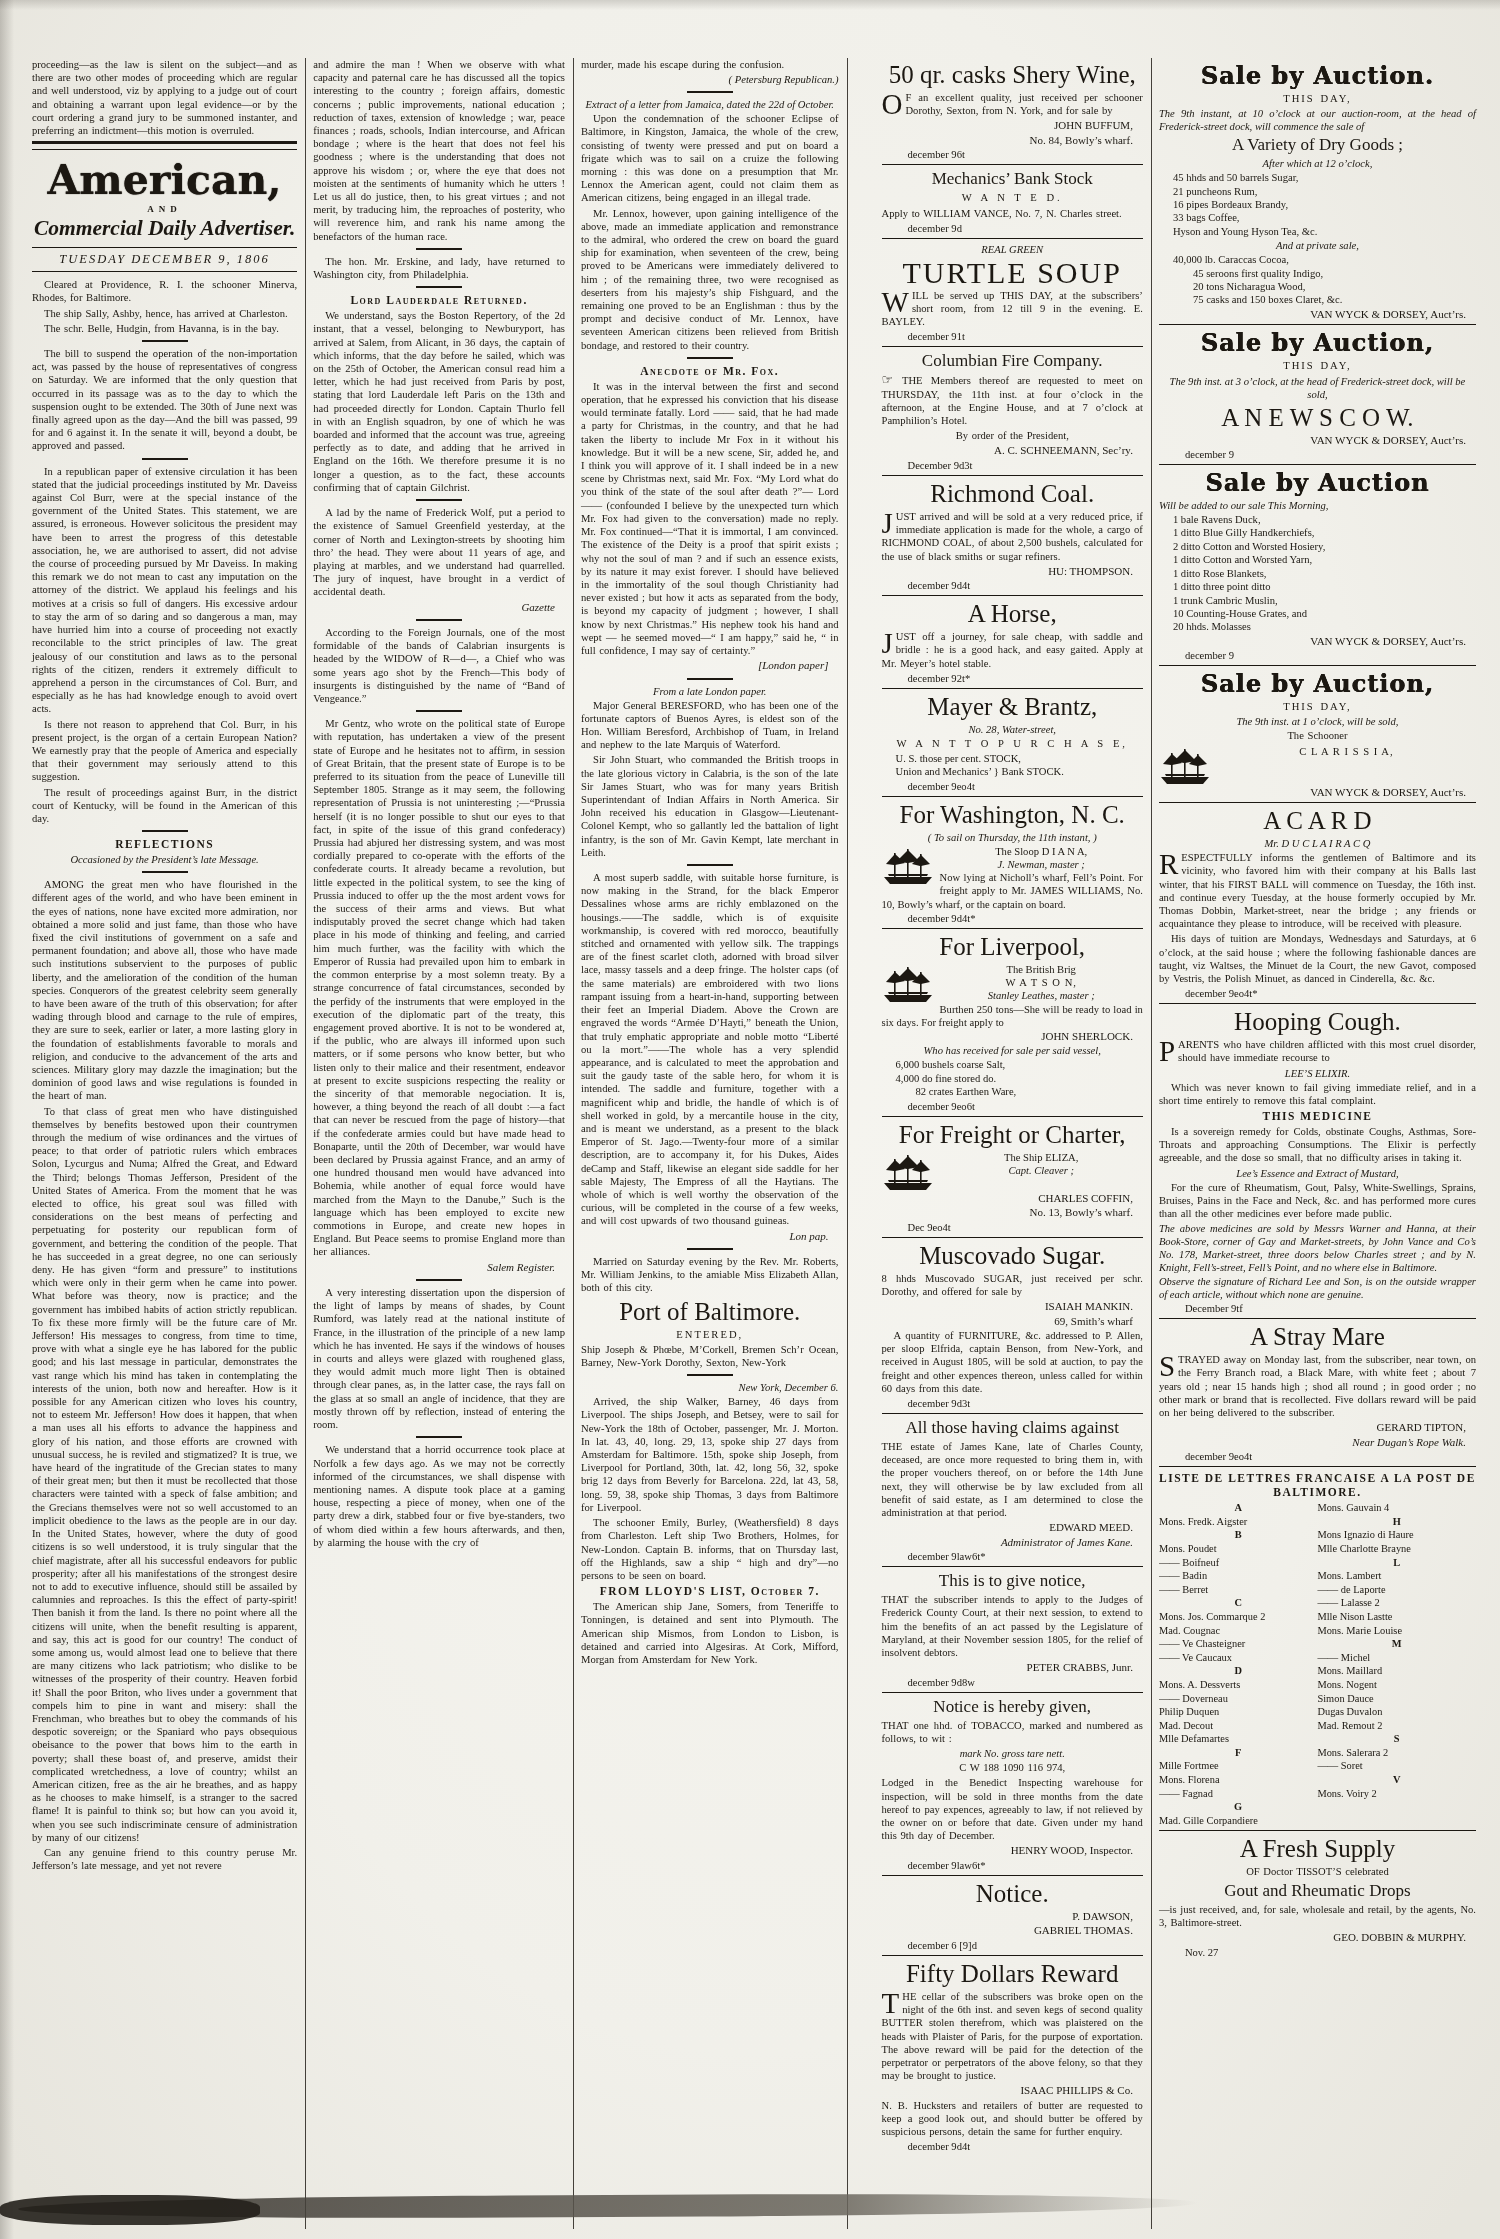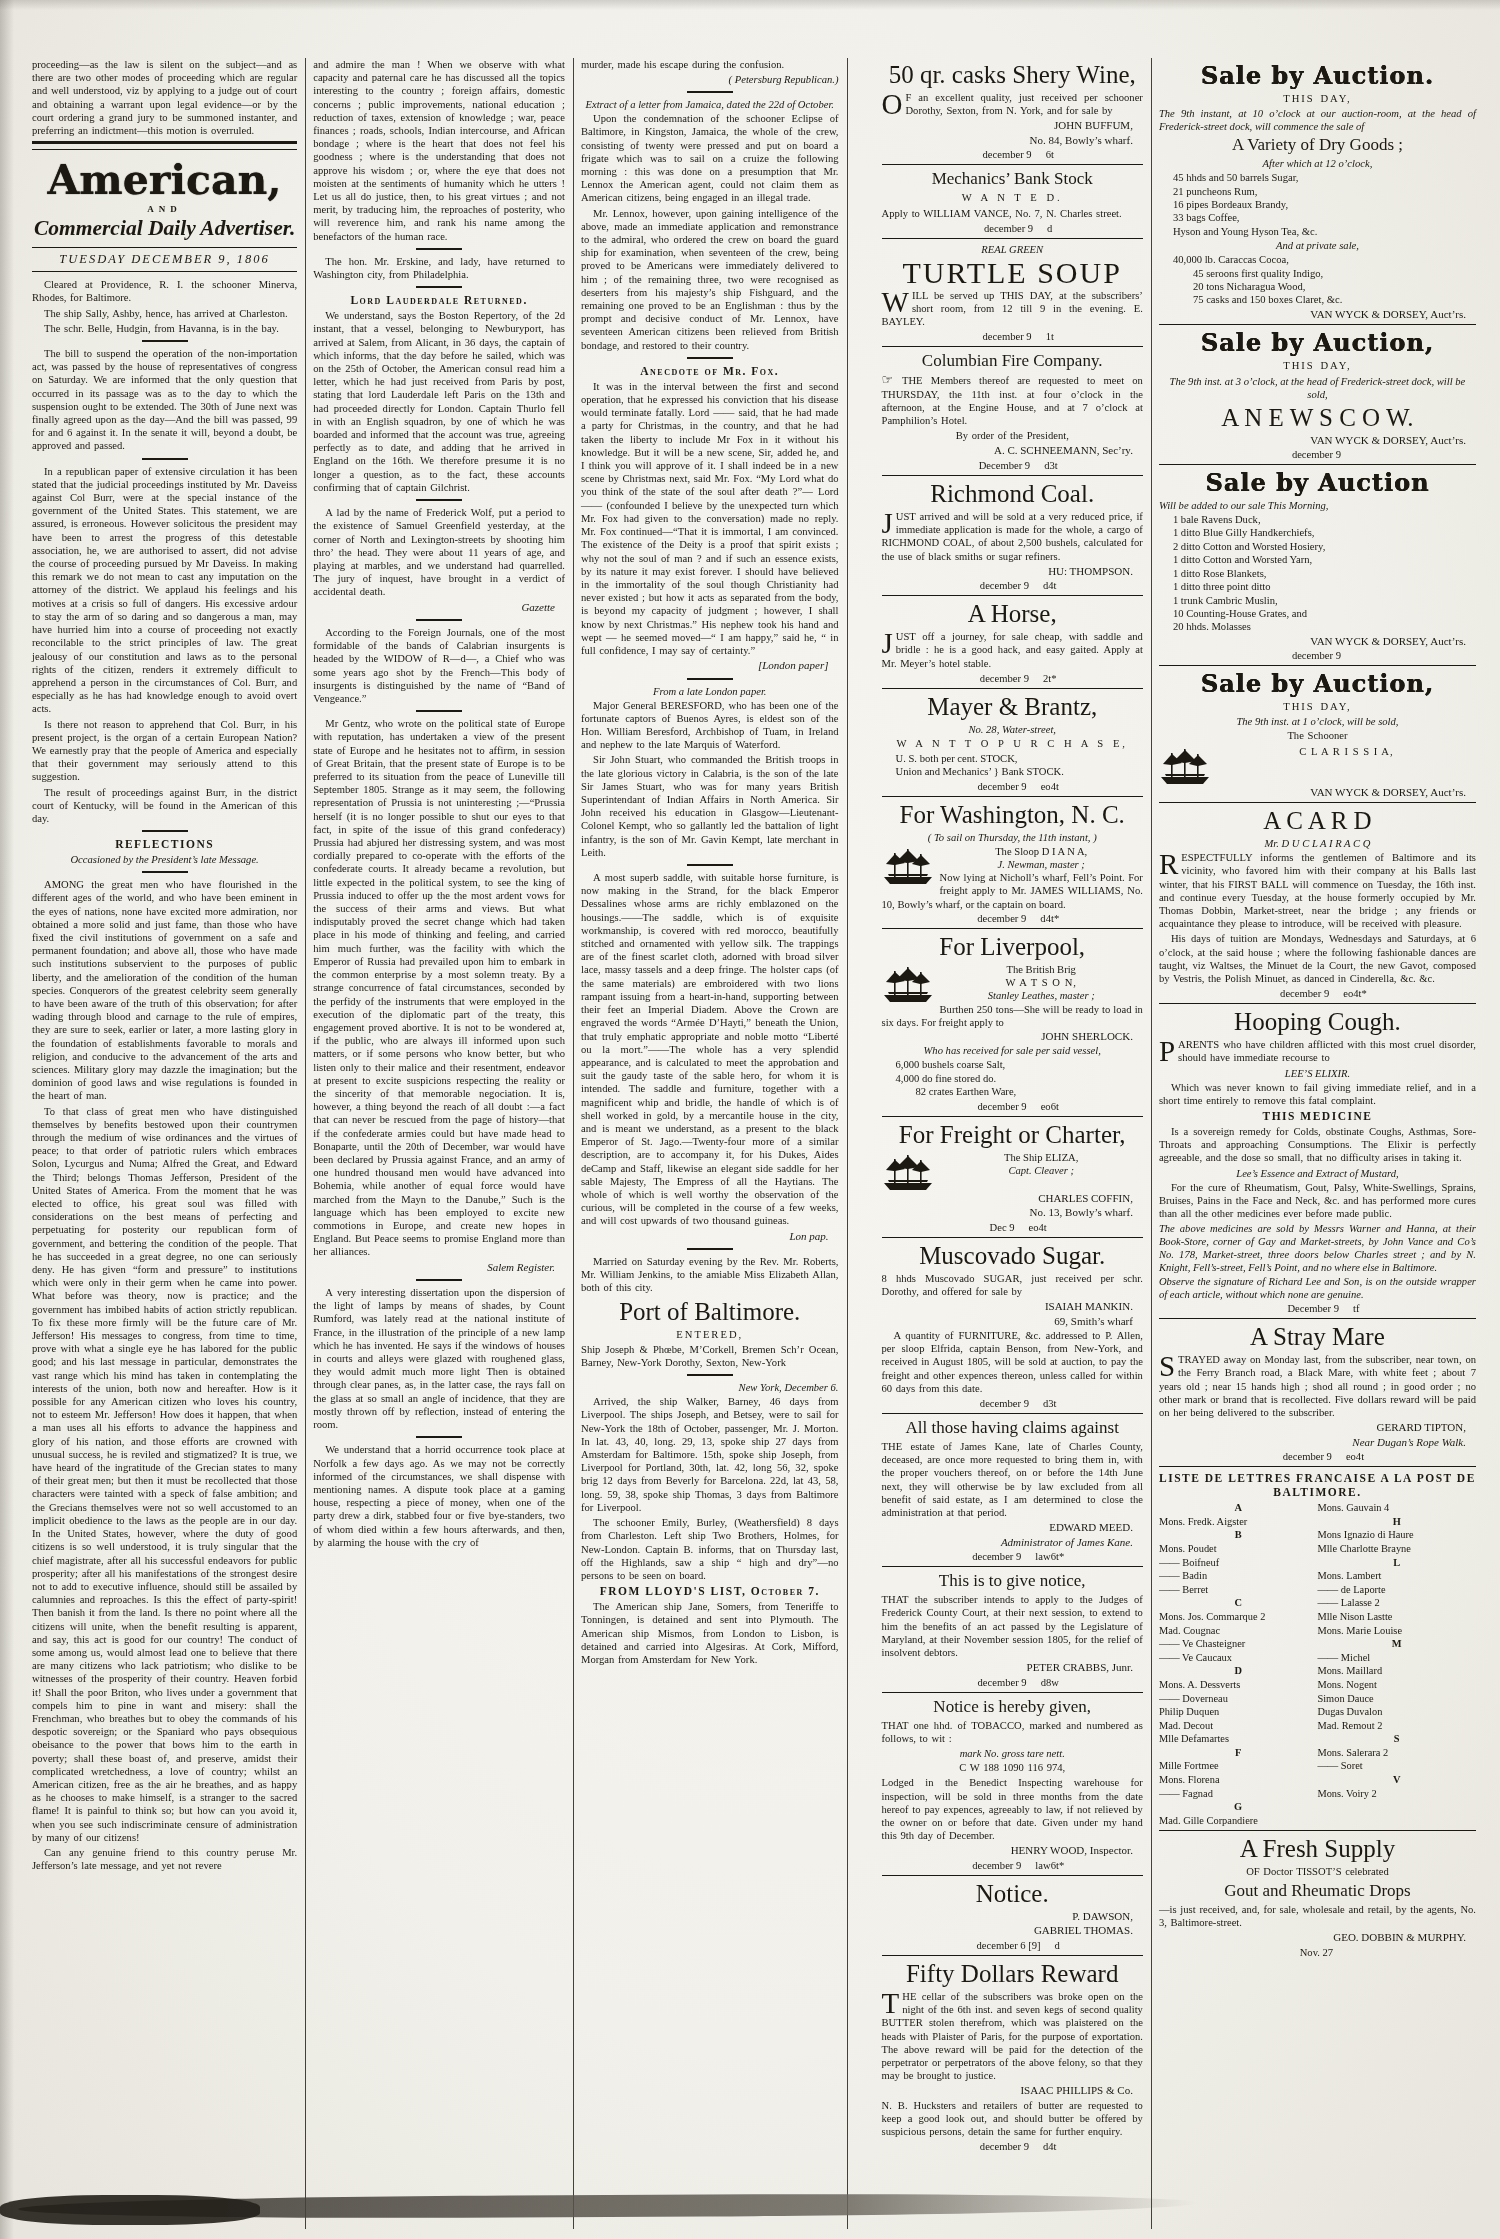--- a/index.html
+++ b/index.html
@@ -22,21 +22,21 @@
       letter-spacing:1.5px;font-weight:700;}
   .g{font-family:"DejaVu Serif",serif;font-weight:700;font-size:24px;line-height:28px;
      text-align:center;margin:4px 0 2px;letter-spacing:1px;
      text-shadow:0 0 .6px #1c1812, .4px 0 0 #1c1812;}
   .it{font-style:italic;font-size:10.6px;line-height:13px;margin:1px 0;text-align:justify;}
   .it.c{text-align:center;} .it.r{text-align:right;}
   .rl{border:none;margin:4px auto;}
   .rl.bar{height:5px;border-top:3px solid #1c1812;border-bottom:1px solid #1c1812;width:100%;}
   .rl.s{width:46px;border-top:2px solid #1c1812;margin:5px auto;}
   .rl.t{width:100%;border-top:1.4px solid #1c1812;margin:3px 0 4px;}
-  .dt{display:flex;justify-content:center;font-size:10.6px;line-height:13px;margin:1px 0 2px;gap:14px;}
+  .dt{display:flex;justify-content:flex-start;font-size:10.6px;line-height:13px;margin:1px 0 2px;}
   .dt .l{padding-left:26px;} .dt .r{padding-right:14px;}
   .sg{text-align:right;font-size:11px;line-height:13.5px;padding-right:10px;margin:1px 0;}
   .sg.i{font-style:italic;}
   .li{font-size:10.6px;line-height:13.4px;padding-left:14px;margin:0;}
   .li.in{padding-left:34px;}
   .m1{font-size:41px;line-height:44px;font-weight:700;text-align:center;margin:8px 0 0;
       font-family:"DejaVu Serif",serif;text-shadow:0 0 1px #1c1812;}
   .m2{font-size:9px;letter-spacing:5px;text-align:center;font-weight:700;margin:2px 0;}
   .m3{font-size:21.5px;line-height:25px;font-style:italic;font-weight:700;text-align:center;margin:1px 0 6px;}
   .md{font-size:12.5px;font-style:italic;letter-spacing:2px;text-align:center;
@@ -187,21 +187,21 @@
         <div class="h1">A Horse,</div>
         <p class="p ni"><span class="dc">J</span>UST off a journey, for sale cheap, with saddle and bridle : he is a good hack, and easy gaited.   Apply at Mr. Meyer’s hotel stable.</p>
         <div class="dt">
           <span class="l">december 9</span>
           <span class="r">2t*</span>
         </div>
         <div class="rl t"></div>
         <div class="h1">Mayer &amp; Brantz,</div>
         <div class="it c">No. 28, Water-street,</div>
         <p class="p sp">W A N T  T O  P U R C H A S E,</p>
-        <div class="li">U. S. both per cent. STOCK,</div>
+        <div class="li">U. S. those per cent. STOCK,</div>
         <div class="li">Union and Mechanics’  }  Bank STOCK.</div>
         <div class="dt">
           <span class="l">december 9</span>
           <span class="r">eo4t</span>
         </div>
         <div class="rl t"></div>
         <div class="h1">For Washington, N. C.</div>
         <div class="it c">( To sail on Thursday, the 11th instant, )</div>
         <div class="sh"><span><svg width="52" height="38" viewBox="0 0 52 38">
               <g fill="#1c1812">

